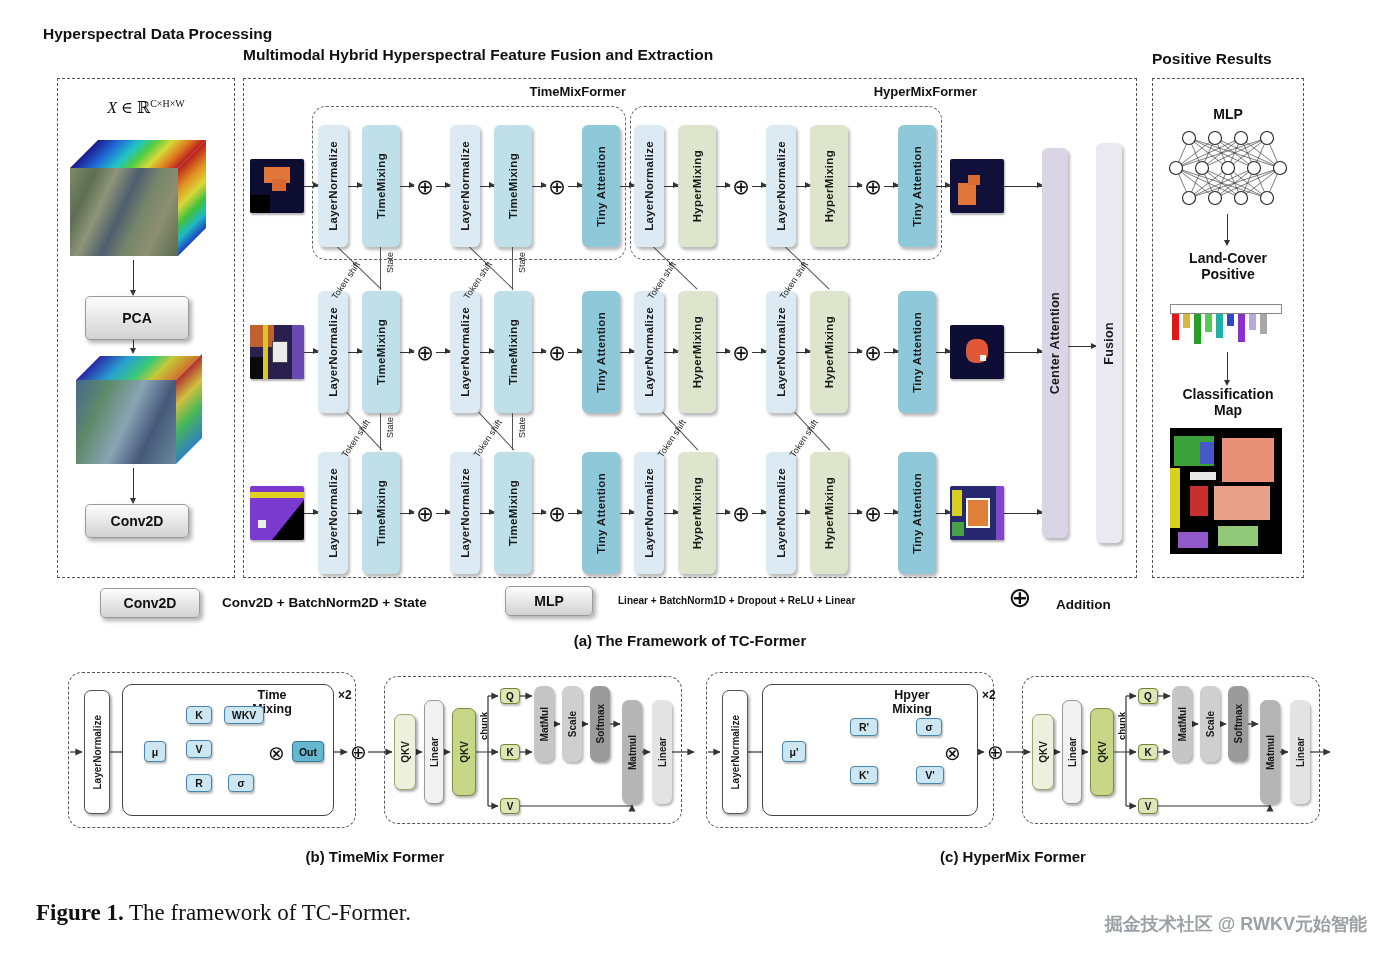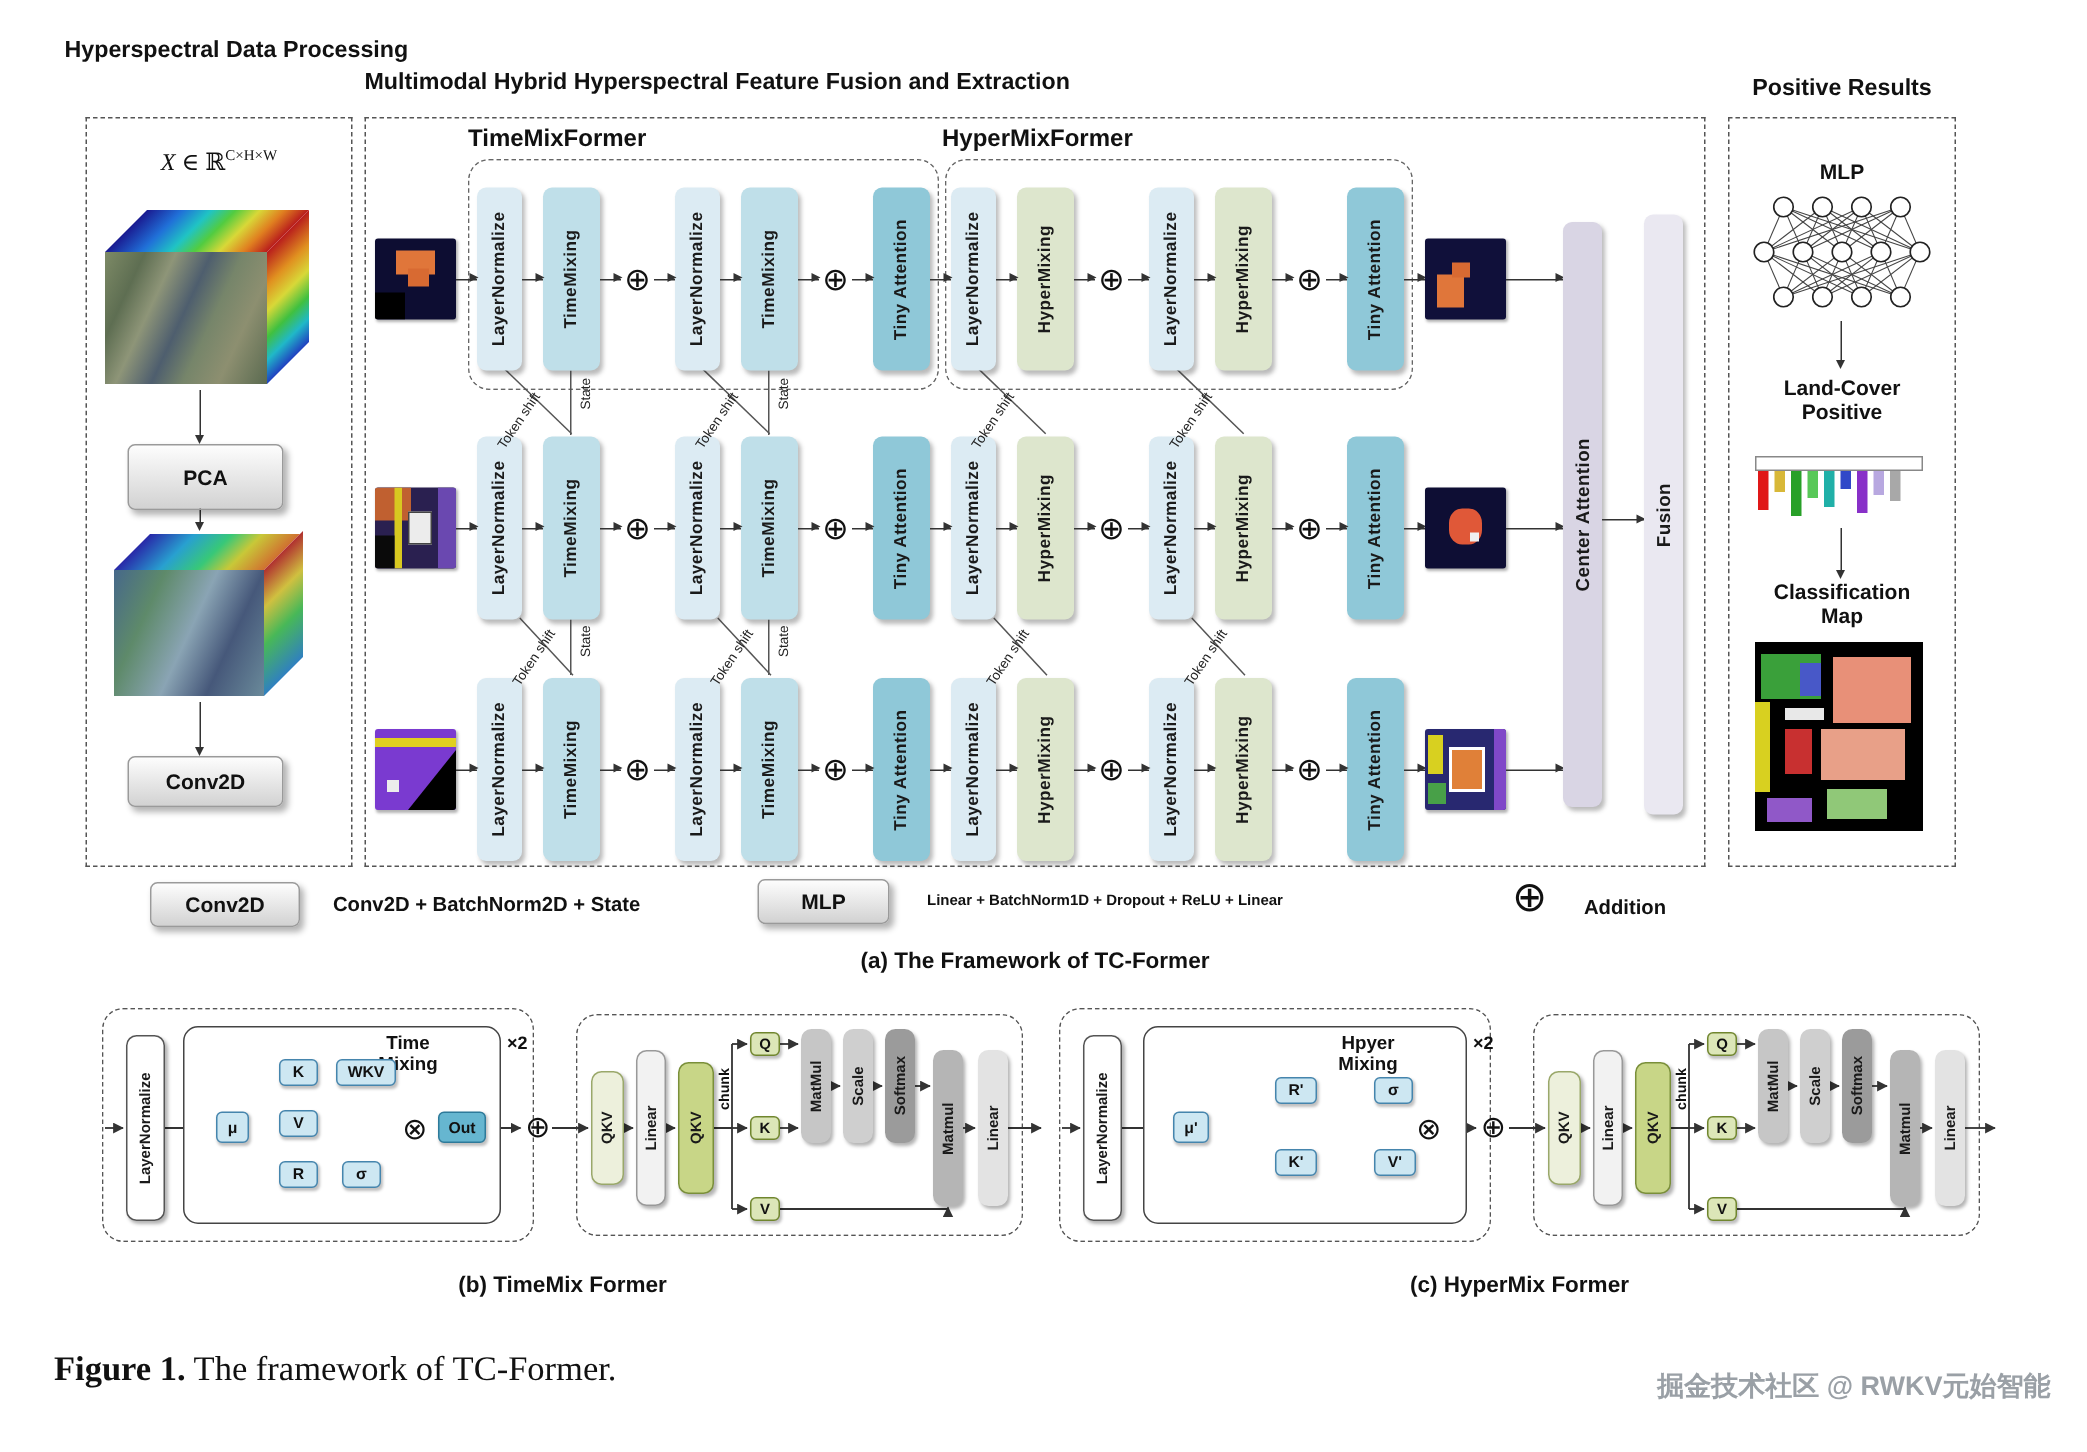--- a/index.html
+++ b/index.html
@@ -29,21 +29,21 @@
 .cube{position:absolute;z-index:2}
 .map{position:absolute;background:#000;overflow:hidden;z-index:2}
 .gbtn{position:absolute;background:linear-gradient(180deg,#fdfdfd,#d2d2d2);border:1px solid #9a9a9a;border-radius:5px;box-shadow:2.5px 3px 4px rgba(0,0,0,.3);display:flex;align-items:center;justify-content:center;font-weight:bold;font-size:14px;z-index:2}
 .dgl{position:absolute;width:1.2px;height:62px;background:#555;transform:rotate(-46deg);transform-origin:top center;z-index:1}
 .dg2{height:52px;transform:rotate(-43deg)}
 .vgl{position:absolute;width:1.2px;height:43px;background:#555;z-index:1}
 .vg2{height:37px}
 .tsl{position:absolute;font-size:9px;transform:rotate(-56deg);transform-origin:0 100%;white-space:nowrap;z-index:3;color:#222}
 .stl{position:absolute;font-size:9px;writing-mode:vertical-rl;transform:rotate(180deg);z-index:3;color:#222}
 .grpbox{position:absolute;border:1.5px dashed #666;border-radius:14px;z-index:0}
-.grplbl{position:absolute;text-align:left;font-weight:bold;font-size:16px;z-index:3}
+.grplbl{position:absolute;text-align:right;font-weight:bold;font-size:13px;z-index:3}
 .sb{position:absolute;display:flex;align-items:center;justify-content:center;font-size:10.5px;font-weight:bold;border-radius:4px;background:#cde7f2;border:1.2px solid #4585ad;box-shadow:1px 1.5px 2px rgba(0,0,0,.25);z-index:3}
 .sbG{background:#dce6b8;border:1.2px solid #70862e}
 .outB{background:#66b6d0;border:1.2px solid #2d7a9a}
 .vbb{position:absolute;border-radius:7px;box-shadow:1.5px 2px 2.5px rgba(0,0,0,.3);display:flex;align-items:center;justify-content:center;z-index:3}
 .lnW{background:#fff;border:1.3px solid #555}
 .qkvL{background:#edf0dc;border:1px solid #9aa86a}
 .qkvD{background:#c8d687;border:1px solid #7a8f3a}
 .linW{background:#f2f2f2;border:1px solid #999}
 .mmG{background:#c6c6c6}.scG{background:#cfcfcf}.smG{background:#9b9b9b}.mm2G{background:#b5b5b5}.lin2{background:#e3e3e3}
 .inner{position:absolute;border:1.3px solid #444;border-radius:10px;background:#fff;z-index:2}
@@ -52,21 +52,21 @@
 .chunkL{position:absolute;writing-mode:vertical-rl;transform:rotate(180deg);font-size:9.5px;font-weight:600;z-index:3}
 .bars{position:absolute;display:flex;gap:4px;align-items:flex-start;z-index:2}
 .bars i{display:block}
 svg.wire{position:absolute;left:0;top:0;z-index:1;pointer-events:none}
 </style>
 </head>
 <body>
 
 <div class="title" style="left:43px;top:25px">Hyperspectral Data Processing</div>
 <div class="title" style="left:243px;top:46px;width:894px;">Multimodal Hybrid Hyperspectral Feature Fusion and Extraction</div>
-<div class="title" style="left:1152px;top:50px;width:152px;text-align:center">Positive Results</div>
+<div class="title" style="left:1152px;top:50px;width:152px;">Positive Results</div>
 
 <div class="dash" style="left:57px;top:78px;width:178px;height:500px"></div>
 <div class="dash" style="left:243px;top:78px;width:894px;height:500px"></div>
 <div class="dash" style="left:1152px;top:78px;width:152px;height:500px"></div>
 
 <div class="abs" style="left:57px;top:98px;width:178px;text-align:center;font-family:'Liberation Serif','DejaVu Serif',serif;font-size:16px;z-index:2">
   <i>X</i><span> ∈ ℝ</span><sup style="font-size:10px">C×H×W</sup>
 </div>
 
 <div class="cube" style="left:70px;top:138px;width:138px;height:118px">
@@ -82,21 +82,21 @@
 <div class="cube" style="left:76px;top:354px;width:128px;height:110px">
   <i style="left:0;top:2px;width:100px;height:24px;transform:skewX(-45deg);transform-origin:0 100%;background:linear-gradient(90deg,#2828a8,#28a0d0 30%,#38c878 55%,#c8c838 75%,#d07030)"></i>
   <i style="left:100px;top:26px;width:26px;height:84px;transform:skewY(-45deg);transform-origin:0 0;background:linear-gradient(180deg,#b03030,#d0c040 30%,#48b858 60%,#3080c0)"></i>
   <i style="left:0;top:26px;width:100px;height:84px;background:linear-gradient(115deg,#46688a,#5e8a6a 25%,#8aa4b4 50%,#46587a 72%,#6a8a9a)"></i>
 </div>
 
 <s class="varr" style="left:133px;top:468px;height:30px"></s>
 <div class="gbtn" style="left:85px;top:504px;width:104px;height:34px">Conv2D</div>
 
 <div class="grplbl" style="left:312px;top:84px;width:314px">TimeMixFormer</div>
-<div class="grplbl" style="left:628px;top:84px;width:312px">HyperMixFormer</div>
+<div class="grplbl" style="left:665px;top:84px;width:312px">HyperMixFormer</div>
 <div class="grpbox" style="left:312px;top:106px;width:314px;height:154px"></div>
 <div class="grpbox" style="left:630px;top:106px;width:312px;height:154px"></div>
 
 <div class="mrow" style="top:123px">
   <div class="patch" style="background:#0d0d32">
     <i style="left:14px;top:8px;width:26px;height:16px;background:#e0763a"></i>
     <i style="left:22px;top:20px;width:14px;height:12px;background:#d86a32"></i>
     <i style="left:0;top:36px;width:20px;height:18px;background:#000"></i>
   </div>
   <s class="har"></s>

